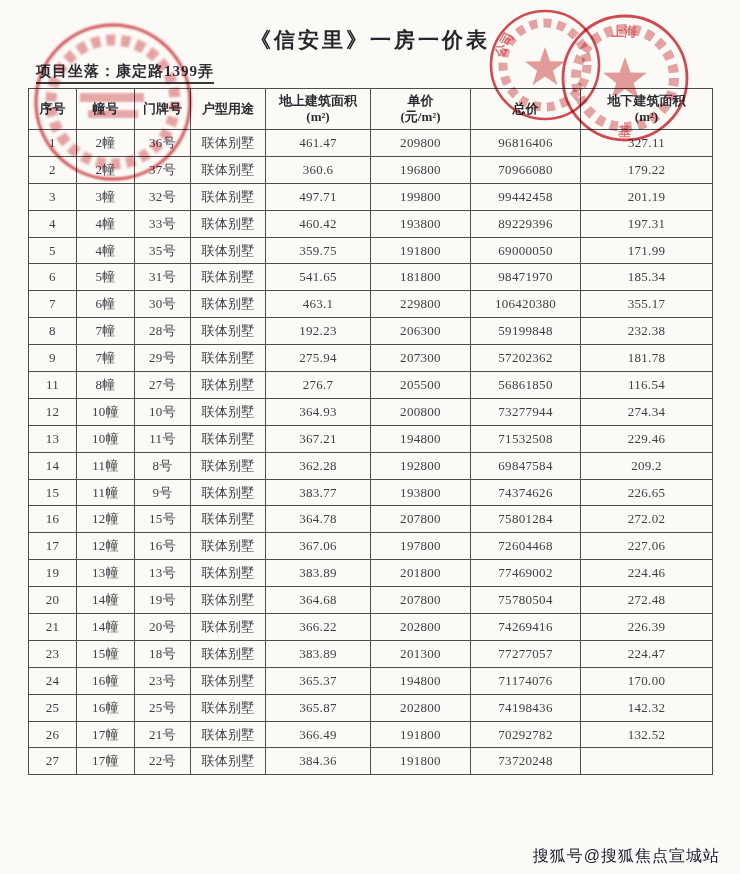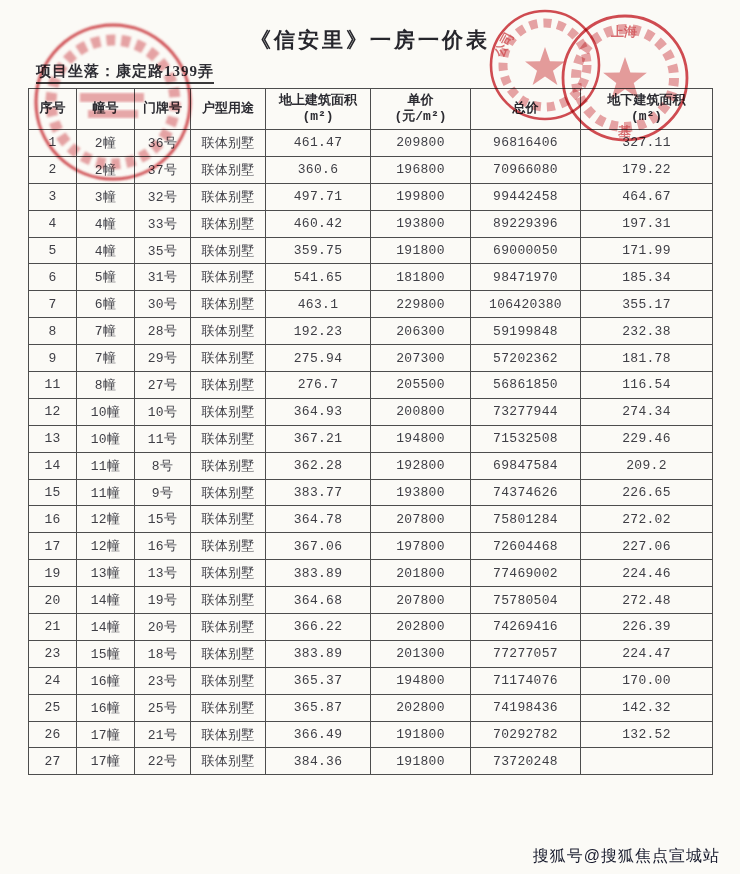--- a/index.html
+++ b/index.html
@@ -14,21 +14,21 @@
     position:absolute;top:26px;left:0;width:100%;margin:0;
     text-align:center;font-size:21px;font-weight:bold;letter-spacing:3px;color:#26262c;
   }
   .project{
     position:absolute;top:62px;left:36px;
     font-size:15px;font-weight:bold;color:#2e2e34;
     border-bottom:2px solid #3a3a3a;padding-bottom:1px;letter-spacing:1px;
   }
   table.price-table{
     position:absolute;top:88px;left:28px;width:684px;
-    border-collapse:collapse;table-layout:fixed;font-family:Liberation Mono, monospace;
+    border-collapse:collapse;table-layout:fixed;
   }
   .price-table th,.price-table td{
     border:1px solid var(--border);
     text-align:center;vertical-align:middle;
     color:var(--ink);font-size:13px;padding:0;
   }
   .price-table th{
     height:40px;font-weight:bold;white-space:pre-line;line-height:1.25;
     color:#2c2c32;font-size:13px;
   }
@@ -103,21 +103,21 @@
           <td>179.22</td>
         </tr>
         <tr>
           <td>3</td>
           <td>3幢</td>
           <td>32号</td>
           <td>联体别墅</td>
           <td>497.71</td>
           <td>199800</td>
           <td>99442458</td>
-          <td>464.67</td>
+          <td>201.19</td>
         </tr>
         <tr>
           <td>4</td>
           <td>4幢</td>
           <td>33号</td>
           <td>联体别墅</td>
           <td>460.42</td>
           <td>193800</td>
           <td>89229396</td>
           <td>197.31</td>

